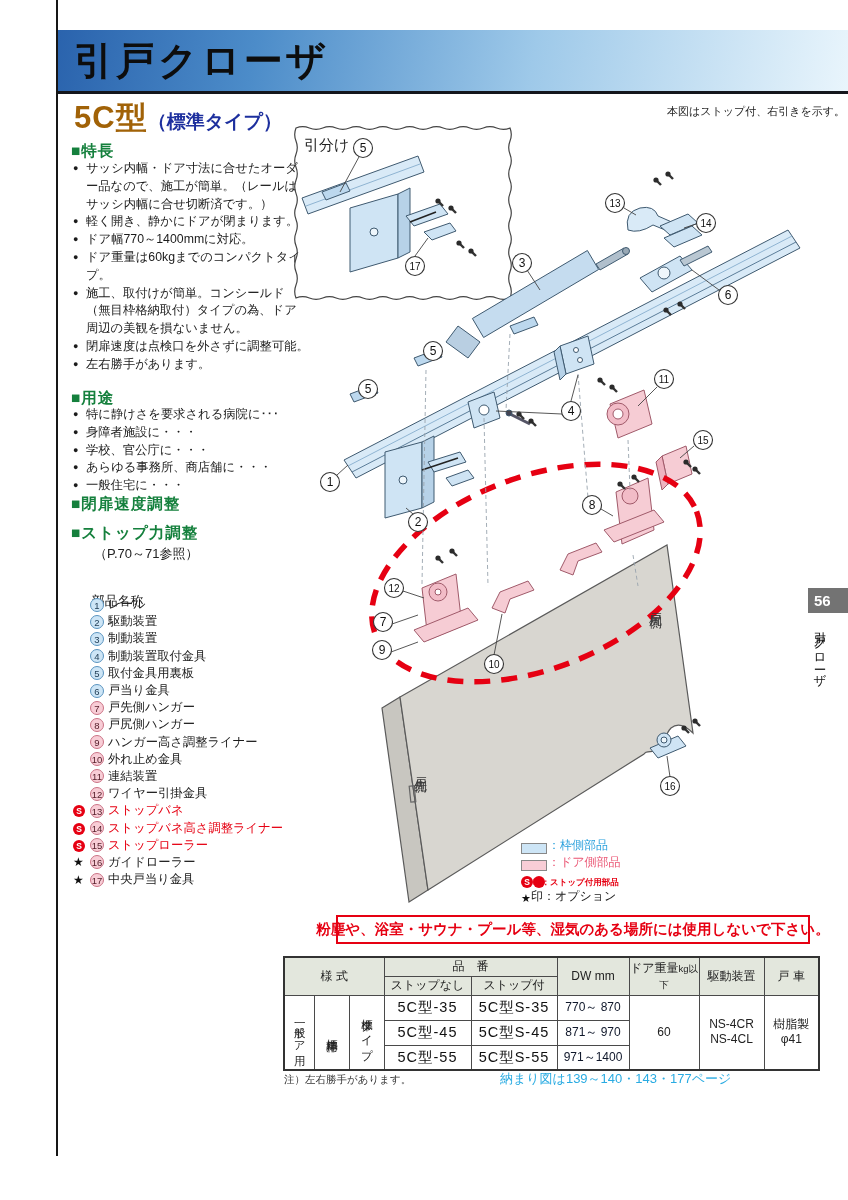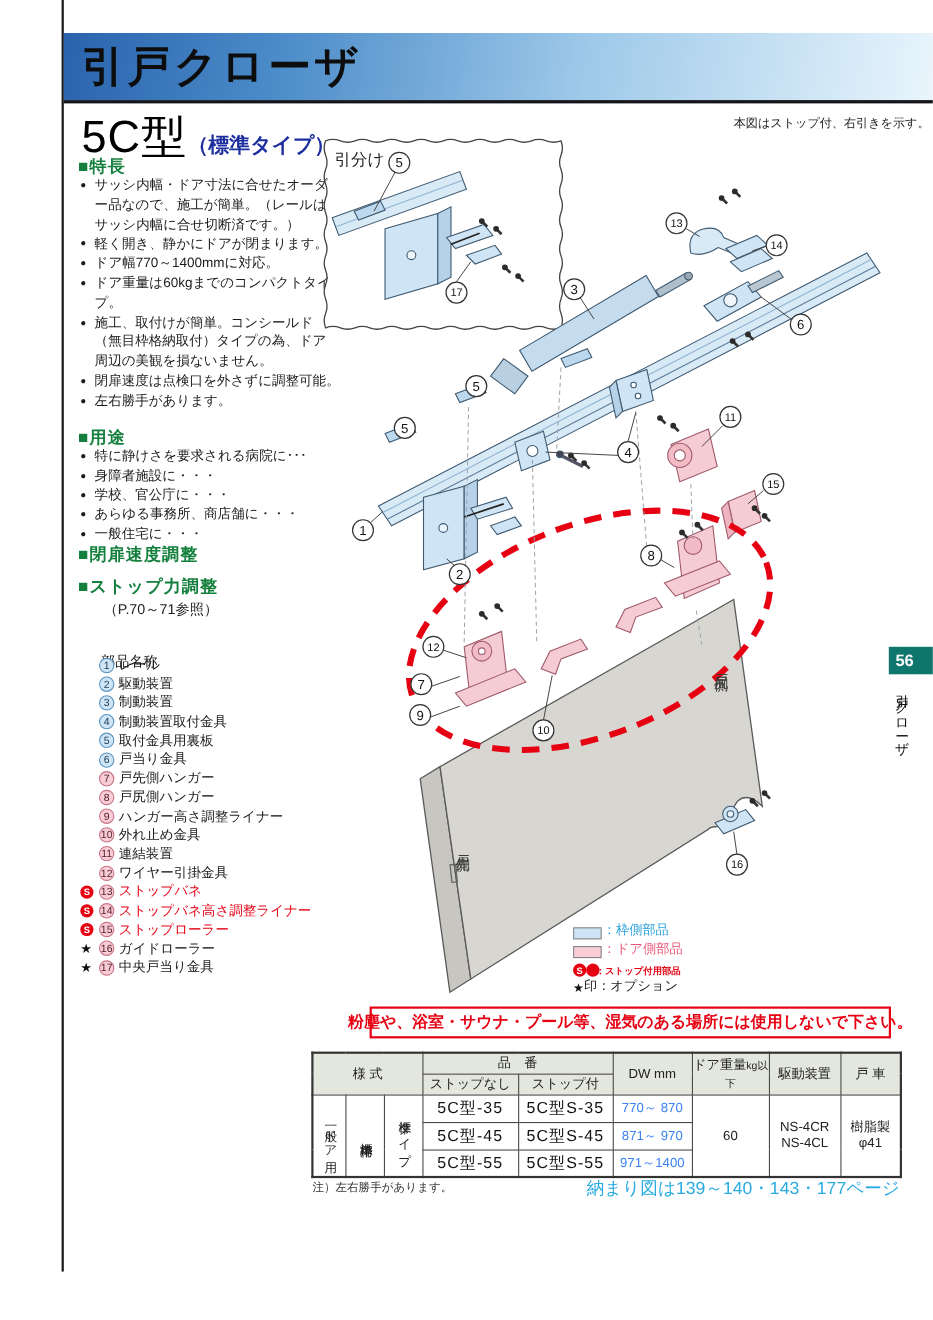--- a/index.html
+++ b/index.html
@@ -2,60 +2,60 @@
 <html><head>
 <meta charset="utf-8">
 <style>
 *{margin:0;padding:0;box-sizing:border-box}
 html,body{width:848px;height:1200px}
 body{position:relative;background:#fff;font-family:"Liberation Sans","DejaVu Sans",sans-serif;overflow:hidden}
 .left-rule{position:absolute;left:56px;top:0;width:2px;height:1156px;background:#161616}
 .header-bar{position:absolute;left:58px;top:30px;width:790px;height:64px;background:linear-gradient(100deg,#2a63ad 0%,#4c8cc9 25%,#9ec9e9 60%,#e9f5fc 100%);border-bottom:3px solid #14161c;display:flex;align-items:center}
 .header-title{font-size:39px;font-weight:bold;color:#0d0d0d;margin-left:16px;letter-spacing:3px}
 .product-title{position:absolute;left:74px;top:97px;white-space:nowrap}
-.model{font-size:41px;font-weight:normal;color:#000000;letter-spacing:1px}
+.model{font-size:31px;font-weight:bold;color:#a16207;letter-spacing:1px}
 .variant{font-size:19px;font-weight:bold;color:#1d2f9e}
 .sec-heading{position:absolute;left:71px;font-size:15.5px;font-weight:bold;color:#15803d;letter-spacing:1px;white-space:nowrap}
 .bullet-list{position:absolute;left:73px;width:236px}
 .bullet-item{display:flex;font-size:12.3px;line-height:17.8px;color:#1b1b1b}
 .dot{width:13px;flex:none;font-size:9px;line-height:inherit}
 .bt.bold{font-weight:normal}
 .adjust-ref{position:absolute;left:94px;top:545px;font-size:13px;color:#222}
 .parts-heading{position:absolute;left:92px;top:593px;font-size:12.8px;color:#1b1b1b}
 #parts-list{position:absolute;left:73px;top:596px}
 .part-row{display:flex;align-items:center;height:17.2px;font-size:12.3px;color:#1b1b1b;white-space:nowrap}
 .pre{width:17px;flex:none;font-size:11px}
 .pre.star{font-size:12px;color:#111}
 .smark{display:inline-block;width:12px;height:12px;border-radius:50%;background:#e60012;color:#fff;font-size:8.5px;font-weight:bold;text-align:center;line-height:12px;flex:none}
 .cnum{flex:none;width:14px;height:14px;border-radius:50%;font-size:9.5px;text-align:center;line-height:13px;margin-right:4px;border:1px solid}
 .cnum.frame{background:#cde5f6;border-color:#5a94c0;color:#1d3a52}
 .cnum.door{background:#f8cdd6;border-color:#cb7386;color:#57202c}
 .plabel.red{color:#e60012}
-.side-tab{position:absolute;left:808px;top:588px;width:40px;height:25px;background:#0f766e;color:#fff;font-size:15px;font-weight:bold;line-height:25px;padding-left:6px}
+.side-tab{position:absolute;left:808px;top:588px;width:40px;height:25px;background:#737373;color:#fff;font-size:15px;font-weight:bold;line-height:25px;padding-left:6px}
 .side-label{position:absolute;left:811px;top:622px;writing-mode:vertical-rl;font-size:12.5px;letter-spacing:3px;color:#111}
 .note-top{position:absolute;left:667px;top:104px;font-size:11px;color:#222}
 .inset-label{position:absolute;left:304px;top:136px;font-size:15px;color:#222}
 .door-label{position:absolute;writing-mode:vertical-rl;font-size:13px;color:#3a3a3a;letter-spacing:2px}
 .legend{position:absolute;left:521px;top:837px}
 .legend-row{display:flex;align-items:flex-end;height:17px;font-size:12px;white-space:nowrap}
 .sw{width:26px;height:11px;border:1px solid #888;margin-right:1px;flex:none}
 .sw.frame{background:#cde5f6}.sw.door{background:#f8cdd6}
 .lt.frame{color:#29a0dc}.lt.door{color:#ea5573}.lt.smark{color:#e60012}.lt.star{color:#222}
 .starmk{font-size:11px;color:#111;flex:none}
 .warning-box{position:absolute;left:336px;top:915px;width:474px;height:29px;border:2px solid #e60012;display:flex;align-items:center;justify-content:center;font-size:14.5px;font-weight:bold;color:#e60012;white-space:nowrap}
 .spec{position:absolute;left:283px;top:956px;border-collapse:collapse;table-layout:fixed;border:2px solid #333}
 .spec th,.spec td{border:1px solid #4a4a4a;text-align:center;vertical-align:middle;padding:0}
 .spec th{background:#e3e7dd;font-weight:normal;font-size:12px;color:#222;height:19px}
 .vlabel{writing-mode:vertical-rl;font-size:11.5px;letter-spacing:1px;color:#222;background:#fff}
 td.model{font-size:14.5px;font-weight:normal;color:#111;height:25px}
-td.dw{font-size:12px;color:#3b82f6}
+td.dw{font-size:12px;color:#0f172a}
 td.merge{font-size:12px;color:#222;line-height:1.25}
 .small-sub{font-size:9.5px}
 .table-note{position:absolute;left:284px;top:1073px;font-size:10.5px;color:#333}
-.table-ref{position:absolute;left:500px;top:1070px;width:318px;text-align:right;font-size:16px;color:#29abe2}
+.table-ref{position:absolute;left:500px;top:1070px;width:318px;font-size:13px;color:#29abe2}
 #diagram-svg{position:absolute;left:288px;top:118px;width:520px;height:790px;pointer-events:none}
 </style>
 </head>
 <body>
 
 <div class="left-rule"></div>
 
 <div class="header-bar">
   <span class="header-title">引戸クローザ</span>
 </div>

